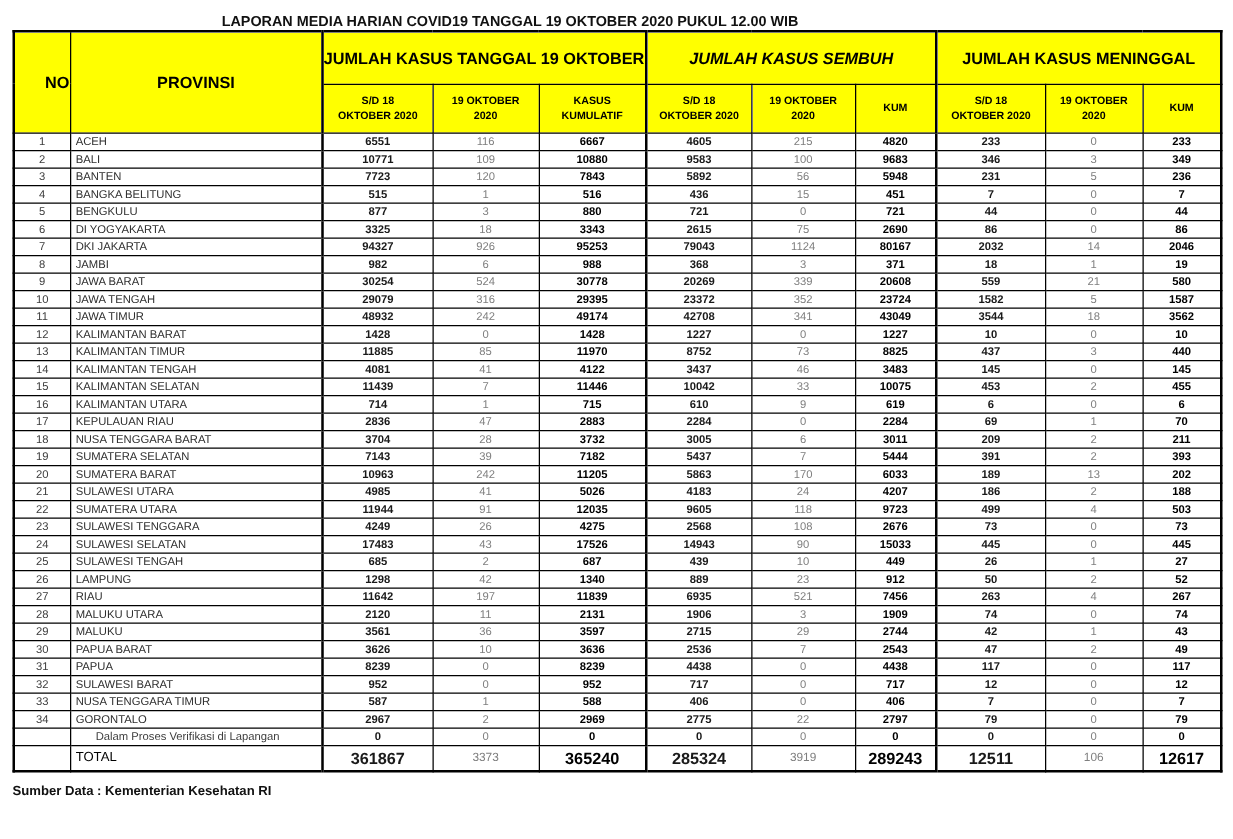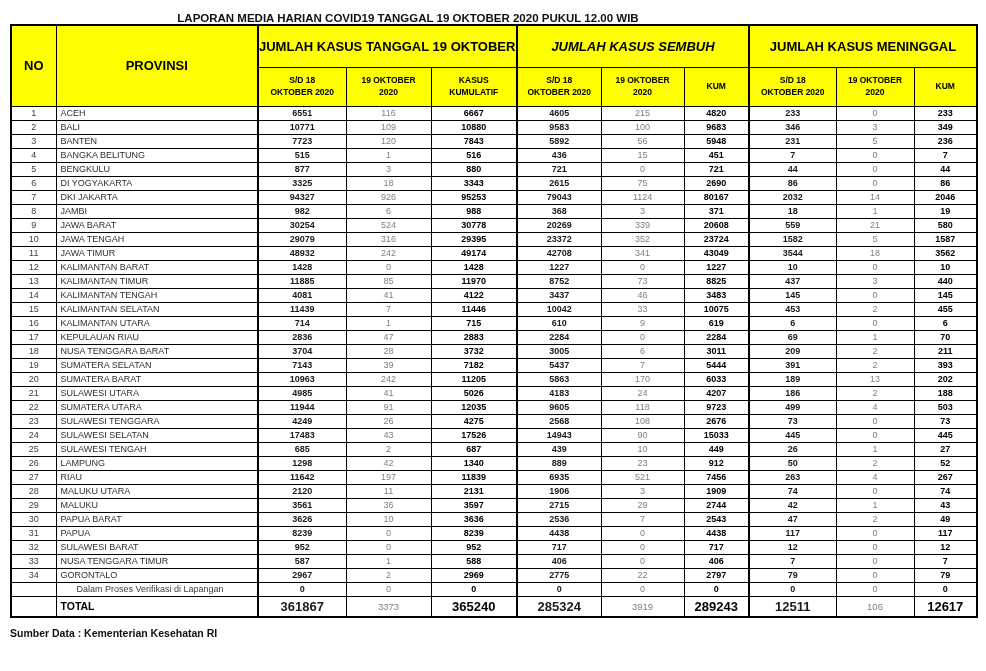--- a/index.html
+++ b/index.html
@@ -59,21 +59,21 @@
   }
   td.no   { color: #3d3d3d; }
   td.prov { text-align: left; padding-left: 4px; color: #2e2e2e; }
   td.v-sd  { font-weight: bold; color: #1a1a1a; }
   td.v-day { color: #7f7f7f; font-weight: normal; }
   td.v-kum { font-weight: bold; color: #000; }
 
   tr.verif-row td.prov { color: #3d3d3d; padding-left: 20px; }
 
   tr.total-row td { height: 21px; border-top: 1px solid #000; }
-  tr.total-row td.prov { font-weight: bold; font-size: 10.5px; color: #000; }
+  tr.total-row td.prov { font-weight: normal; font-size: 10.5px; color: #000; }
   tr.total-row td.v-sd, tr.total-row td.v-kum { font-size: 13px; }
   tr.total-row td.v-day { font-size: 9.5px; }
 
   .source {
     margin: 9px 0 0 10px;
     font-weight: bold;
     font-size: 10.5px;
     color: #111;
   }
 </style>
@@ -93,21 +93,21 @@
         <col style="width:86px">
       <col style="width:84px">
         <col style="width:83px">
         <col style="width:65px">
       <col style="width:87px">
         <col style="width:78px">
         <col style="width:63px">
     </colgroup>
     <thead>
       <tr class="h1">
-        <th rowspan="2" class="th-no" style="background: rgb(255, 255, 0);">NO</th>
+        <th rowspan="2" class="th-no" style="background: rgb(255, 255, 0); text-align: right;">NO</th>
         <th rowspan="2" class="th-prov" style="background: rgb(255, 255, 0);">PROVINSI</th>
         <th colspan="3" class="thickL" style="background: rgb(255, 255, 0);">JUMLAH KASUS TANGGAL 19 OKTOBER 2020</th>
         <th colspan="3" class="thickL" style="background: rgb(255, 255, 0); font-style: italic;">JUMLAH KASUS SEMBUH</th>
         <th colspan="3" class="thickL" style="background: rgb(255, 255, 0);">JUMLAH KASUS MENINGGAL</th>
       </tr>
       <tr class="h2">
         <th class="thickL" style="background: rgb(255, 255, 0);">S/D 18 OKTOBER 2020</th>
         <th style="background: rgb(255, 255, 0);">19 OKTOBER 2020</th>
         <th style="background: rgb(255, 255, 0); text-align: center;">KASUS KUMULATIF</th>
         <th class="thickL" style="background: rgb(255, 255, 0);">S/D 18 OKTOBER 2020</th>

